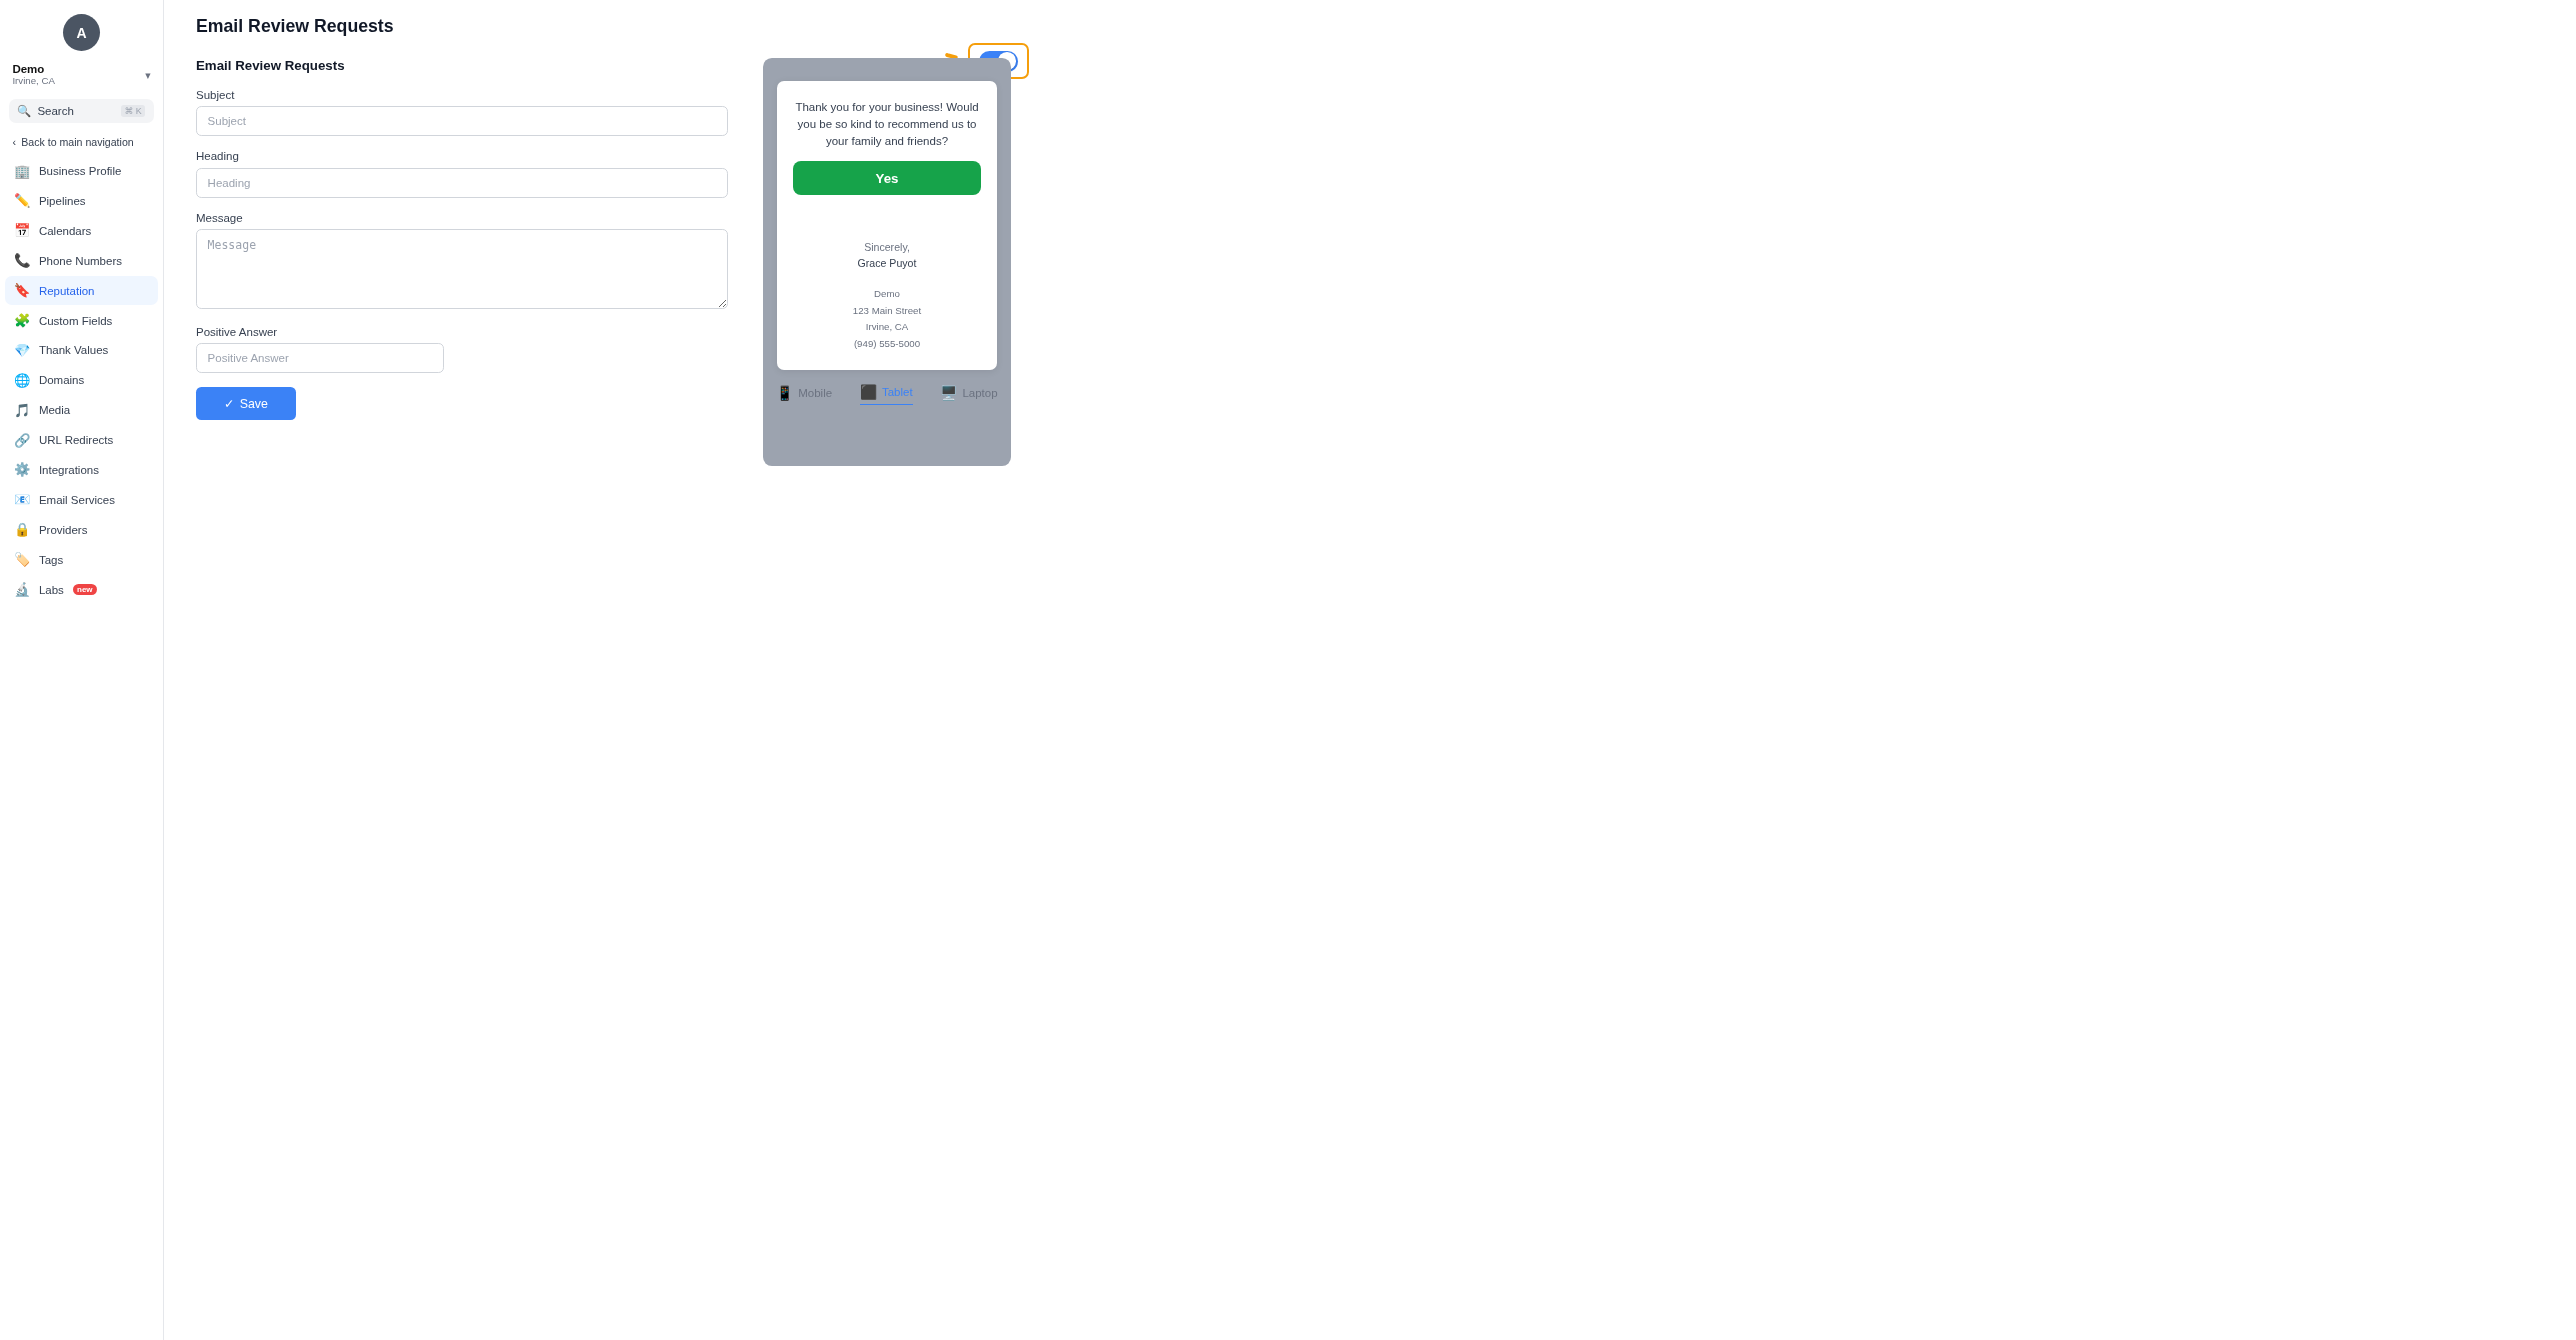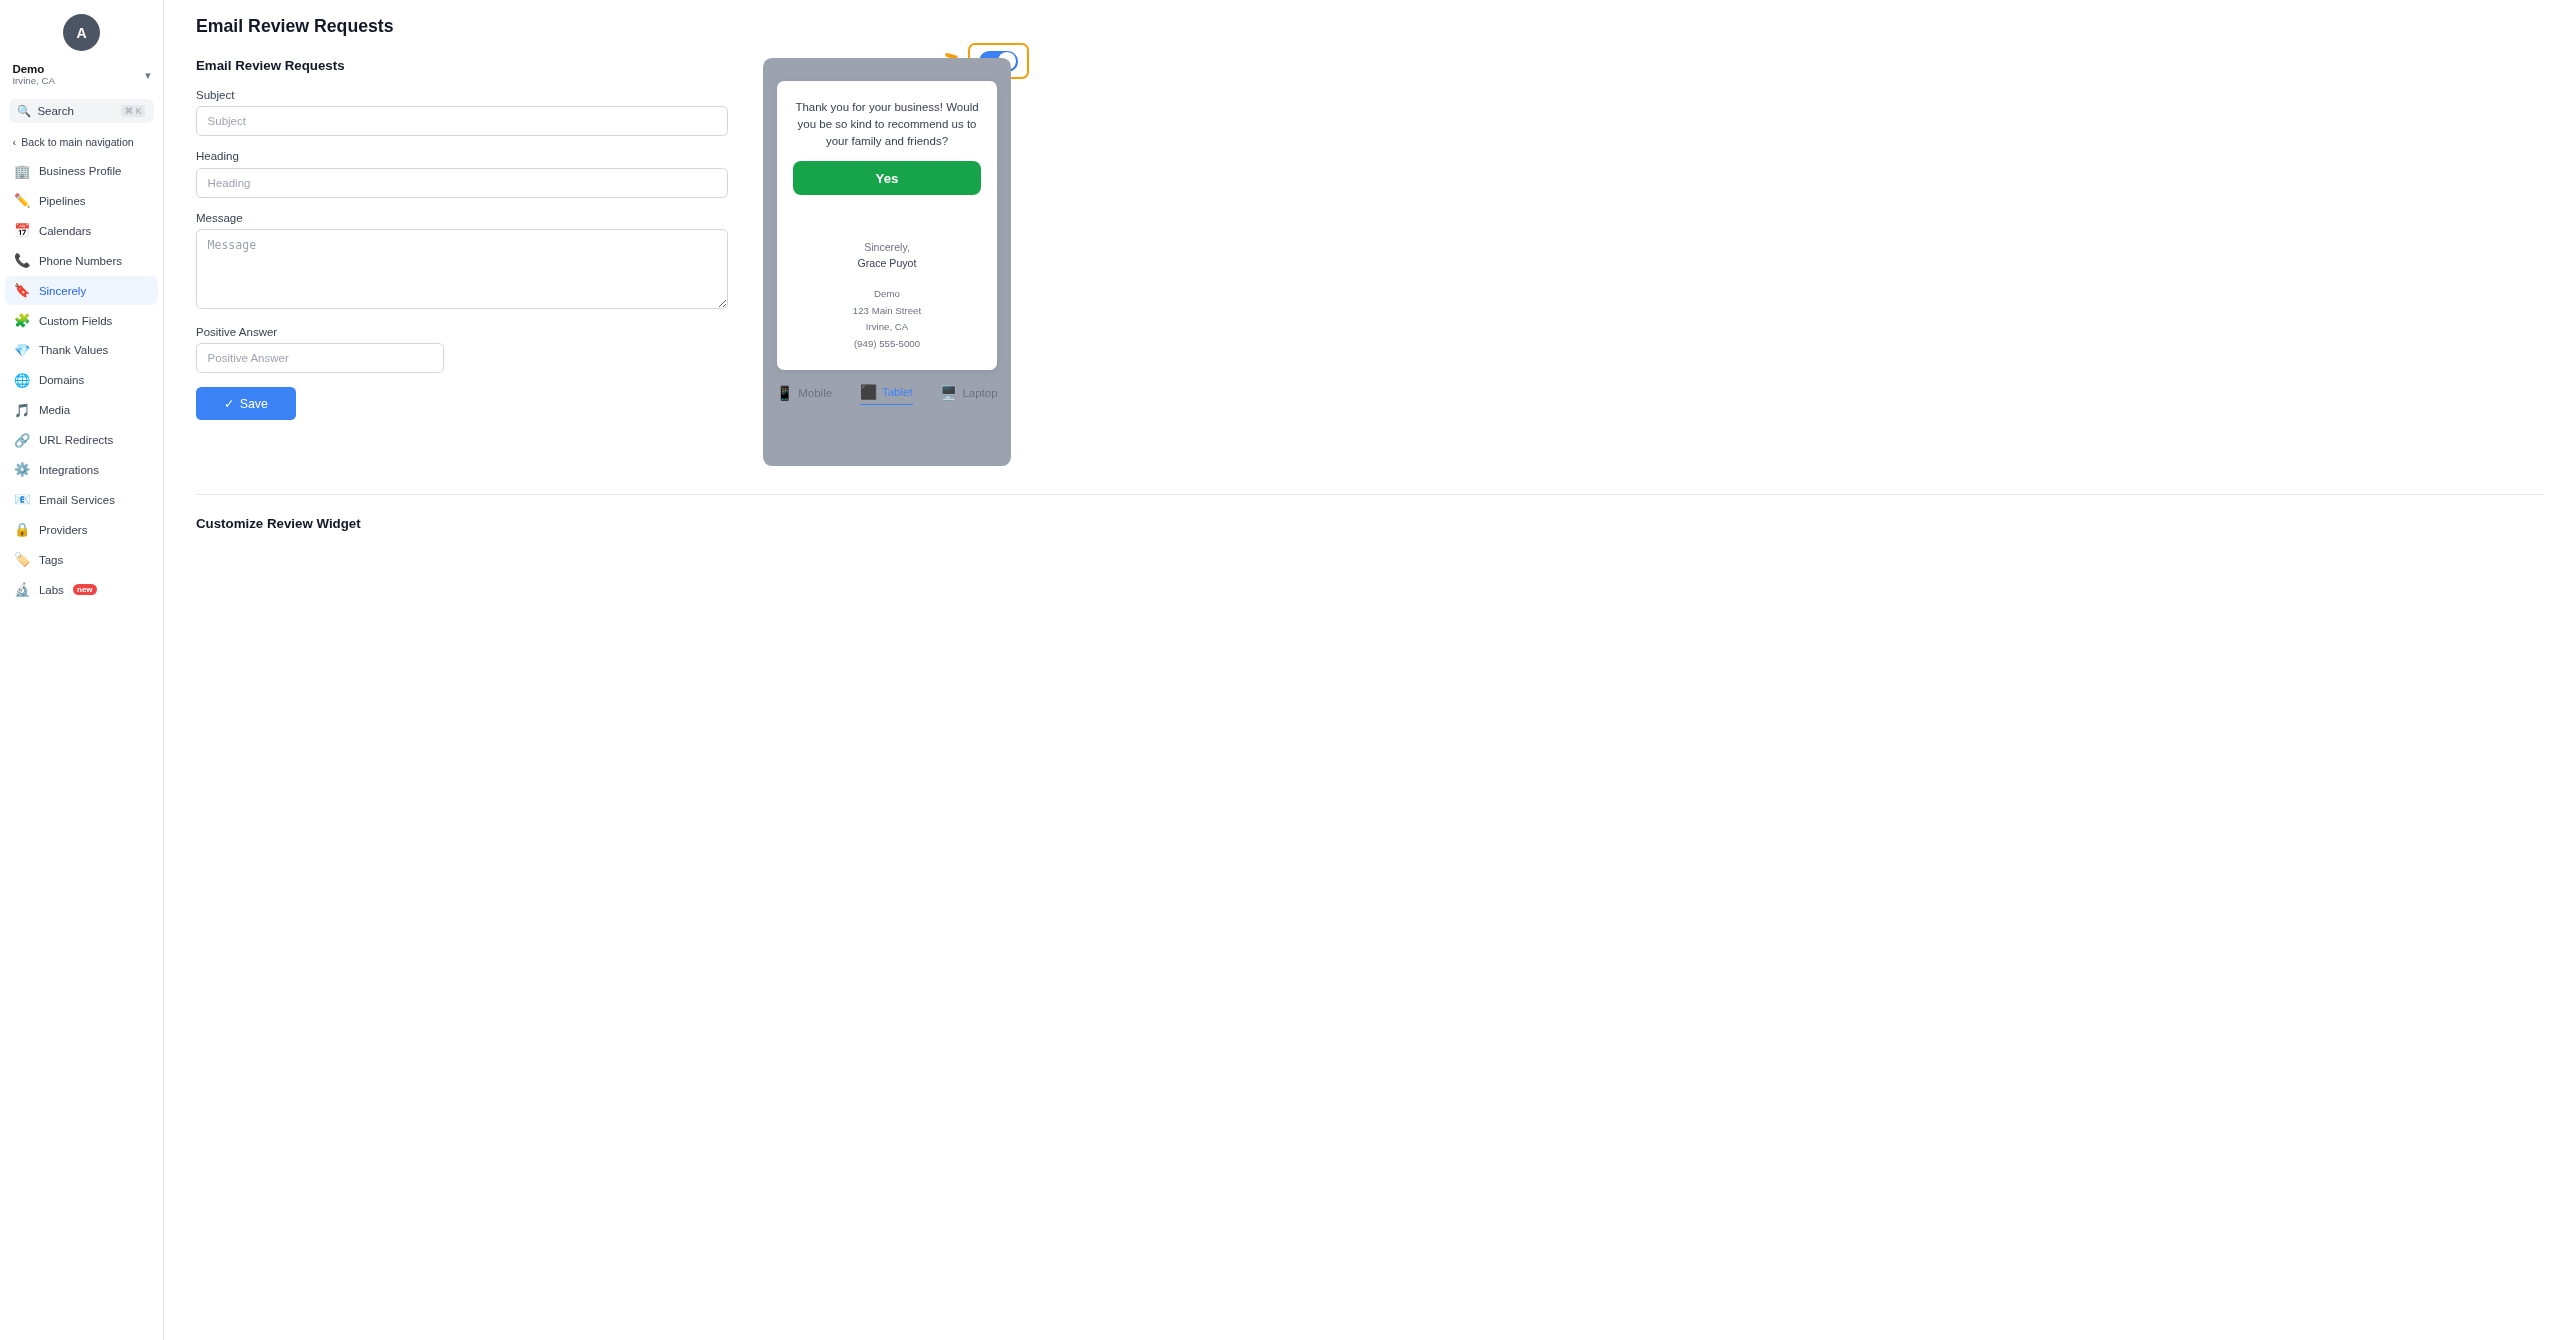--- a/index.html
+++ b/index.html
@@ -295,21 +295,21 @@
       <span class="sidebar-item-label">Calendars</span>
 
     </div>
       <div class="sidebar-item">
       <span class="sidebar-item-icon">📞</span>
       <span class="sidebar-item-label">Phone Numbers</span>
 
     </div>
       <div class="sidebar-item active">
       <span class="sidebar-item-icon">🔖</span>
-      <span class="sidebar-item-label">Sincerely</span>
+      <span class="sidebar-item-label">Reputation</span>
 
     </div>
       <div class="sidebar-item">
       <span class="sidebar-item-icon">🧩</span>
       <span class="sidebar-item-label">Custom Fields</span>
 
     </div>
       <div class="sidebar-item">
       <span class="sidebar-item-icon">💎</span>
       <span class="sidebar-item-label">Thank Values</span>
@@ -430,23 +430,20 @@
     </div>
               <div class="device-tab">
       <span class="device-tab-icon">🖥️</span>
       <span>Laptop</span>
     </div>
             </div>
         </div>
       </div>
     </div>
 
-    <div class="bottom-section">
-      <div class="bottom-title">Customize Review Widget</div>
-    </div>
 
   </div>
 </div>
 
 <div class="chat-bubble" style="position:fixed; bottom:16px; left:26.6px;">
   <span>💬</span>
   <span class="chat-badge">10</span>
 </div>
 
 

